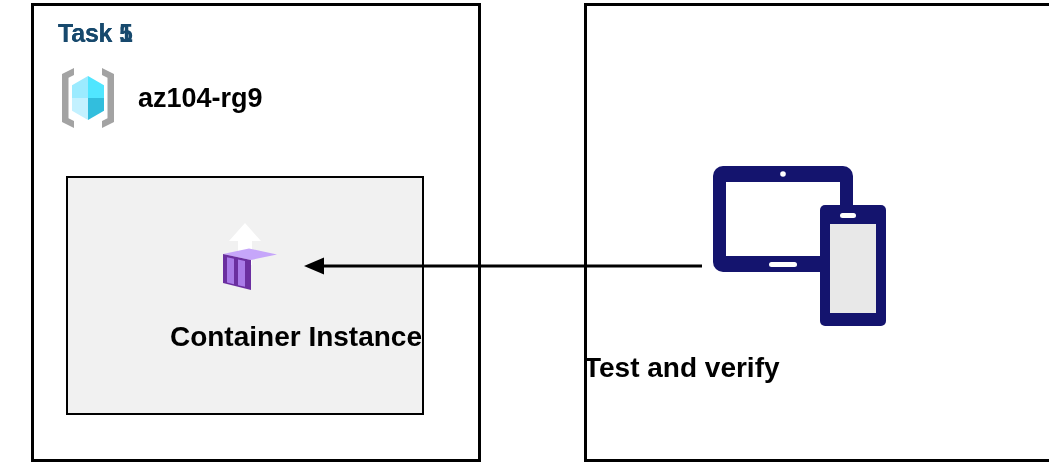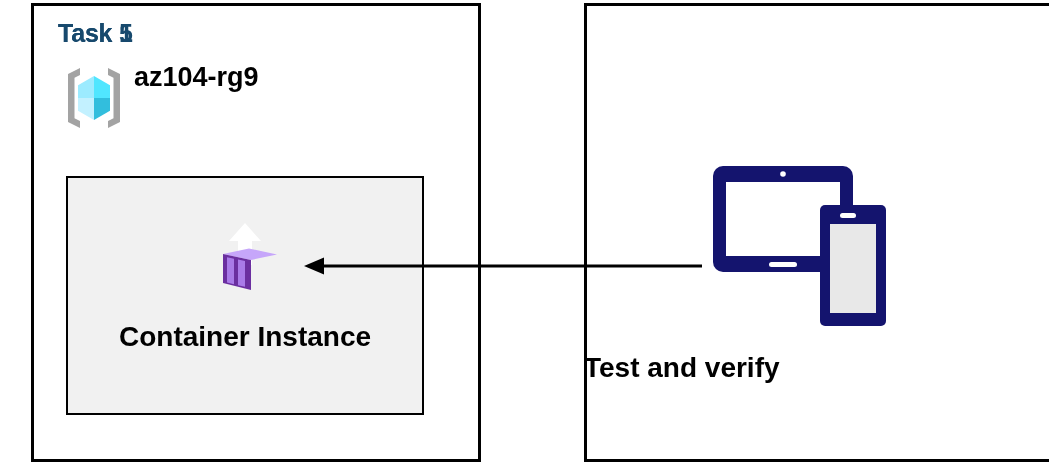--- a/index.html
+++ b/index.html
@@ -36,24 +36,25 @@
     color: #17496D;
     letter-spacing: -0.2px;
     white-space: nowrap;
   }
   #title-task1 { left: 30px; top: 19px; }
   #title-task2 { left: 30px; top: 19px; }
 
   
   #rg-row {
     position: absolute;
-    left: 30px;
+    left: 24px;
     top: 62px;
     display: flex;
-    gap: 4px;
+    align-items: center;
+    gap: 14px;
   }
   #rg-icon { width: 72px; height: 72px; display: block; }
   #rg-label {
     font-size: 27px;
     font-weight: bold;
     color: #000000;
     white-space: nowrap;
   }
 
   
@@ -74,21 +75,21 @@
     top: 23px;
     width: 104px;
     height: 94px;
     display: block;
   }
   #aci-label {
     position: absolute;
     left: 0;
     right: 0;
     top: 143px;
-    text-align: center;
+    text-align: right;
     font-size: 28px;
     font-weight: bold;
     color: #000000;
     white-space: nowrap;
   }
 
   
   #devices-icon {
     position: absolute;
     left: 682px;

